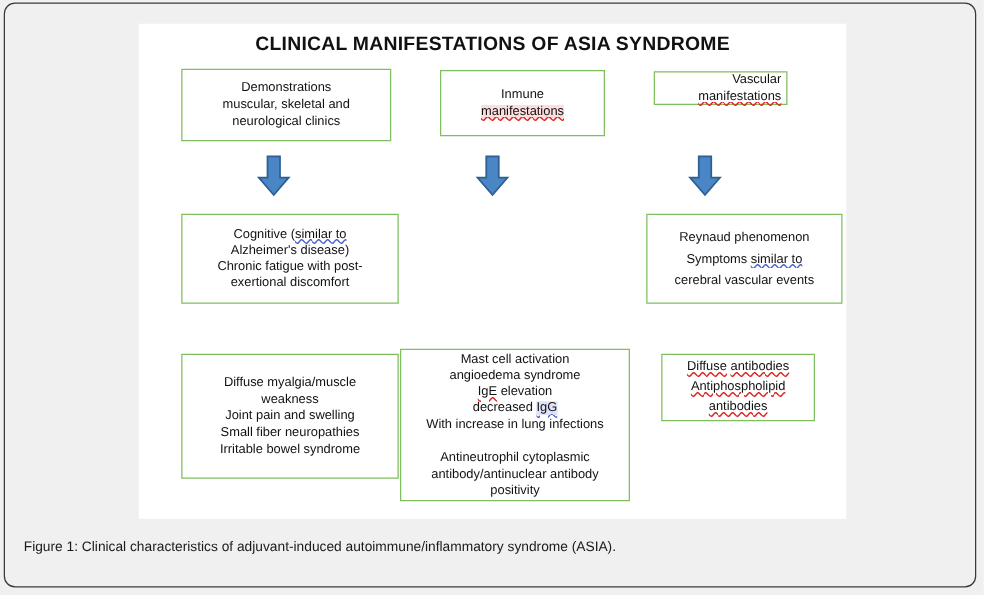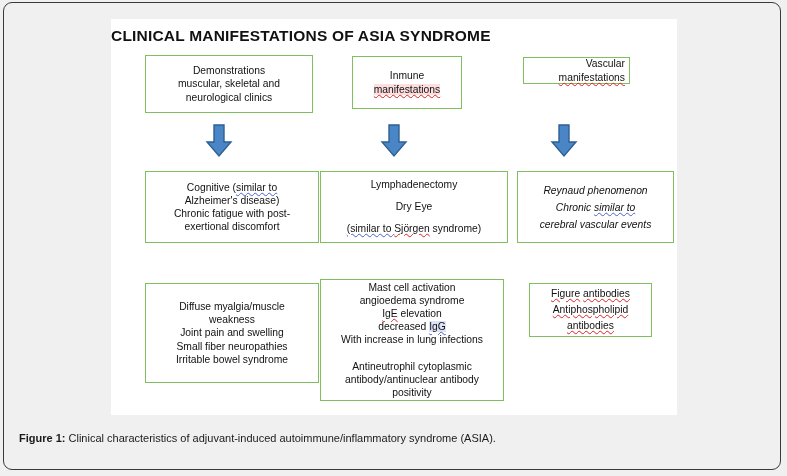--- a/index.html
+++ b/index.html
@@ -37,20 +37,21 @@
     height: 396px;
     background: #ffffff;
   }
 
   
   #diagram-title {
     position: absolute;
     left: 0;
     top: 8px;
     width: 566px;
+    text-align: center;
     font-size: 15.5px;
     font-weight: bold;
     color: #111111;
     letter-spacing: 0.2px;
     white-space: nowrap;
   }
 
   
   .gbox {
     position: absolute;
@@ -110,40 +111,40 @@
   
   #caption {
     position: absolute;
     left: 15px;
     top: 428px;
     width: 740px;
     font-size: 11px;
     line-height: 14px;
     color: #1a1a1a;
   }
-  #caption b { font-weight: bold; }
+  #caption b { font-weight: normal; }
 </style>
 </head>
 <body>
 
 <div id="figure-card">
 
   <div id="diagram-panel">
 
     <div id="diagram-title">CLINICAL MANIFESTATIONS OF ASIA SYNDROME</div>
 
     <div class="gbox" style="left:21px; top:36px; width:168px; height:58px;">
       <div class="boxtext">
         <span>Demonstrations</span><br>
         <span>muscular, skeletal and</span><br>
         <span>neurological clinics</span>
       </div>
     </div>
 
-    <div class="gbox" style="left:228px; top:37px; width:110px; height:53px;">
+    <div class="gbox" style="left:228px; top:37px; width:132px; height:53px;">
       <div class="boxtext">
         <span>Inmune</span><br>
         <span class="sp-red-hl">manifestations</span>
       </div>
     </div>
 
     <div class="gbox" style="left:399px; top:38px; width:107px; height:27px;text-align:right;">
       <div class="boxtext">
         <span>Vascular</span><br>
         <span class="sp-red">manifestations</span>
@@ -164,32 +165,25 @@
 
     <div class="gbox" style="left:21px; top:152px; width:174px; height:72px;">
       <div class="boxtext">
         <span>Cognitive (</span><span class="sp-blue">similar to</span><br>
         <span>Alzheimer's disease)</span><br>
         <span>Chronic fatigue with post-</span><br>
         <span>exertional discomfort</span>
       </div>
     </div>
 
-    <div class="gbox" style="left:196px; top:152px; width:188px; height:72px; line-height:11px;">
-      <div class="boxtext" style="line-height:22px;">
-        <span>Lymphadenectomy</span><br>
-        <span>Dry Eye</span><br>
-        <span class="sp-blue">(similar to </span><span class="sp-red">Sjörgen</span><span> syndrome)</span>
-      </div>
-    </div>
 
     <div class="gbox" style="left:393px; top:152px; width:157px; height:72px;">
-      <div class="boxtext" style="line-height:17px;font-style:italic;">
+      <div class="boxtext" style="line-height:17px;">
         <span>Reynaud phenomenon</span><br>
-        <span>Chronic </span><span class="sp-blue">similar to</span><br>
+        <span>Symptoms </span><span class="sp-blue">similar to</span><br>
         <span>cerebral vascular events</span>
       </div>
     </div>
 
     <div class="gbox" style="left:21px; top:264px; width:174px; height:100px;">
       <div class="boxtext">
         <span>Diffuse myalgia/muscle</span><br>
         <span>weakness</span><br>
         <span>Joint pain and swelling</span><br>
         <span>Small fiber neuropathies</span><br>
@@ -206,21 +200,21 @@
         <span>With increase in lung infections</span><br>
         <br>
         <span>Antineutrophil cytoplasmic</span><br>
         <span>antibody/antinuclear antibody</span><br>
         <span>positivity</span>
       </div>
     </div>
 
     <div class="gbox" style="left:405px; top:264px; width:123px; height:54px;">
       <div class="boxtext" style="line-height:16px;">
-        <span class="sp-red">Figure</span><span> </span><span class="sp-red">antibodies</span><br>
+        <span class="sp-red">Diffuse</span><span> </span><span class="sp-red">antibodies</span><br>
         <span class="sp-red">Antiphospholipid</span><br>
         <span class="sp-red">antibodies</span>
       </div>
     </div>
 
   </div>
 
   <div id="caption">
     <b>Figure 1:</b><span> Clinical characteristics of adjuvant-induced autoimmune/inflammatory syndrome (ASIA).</span>
   </div>

